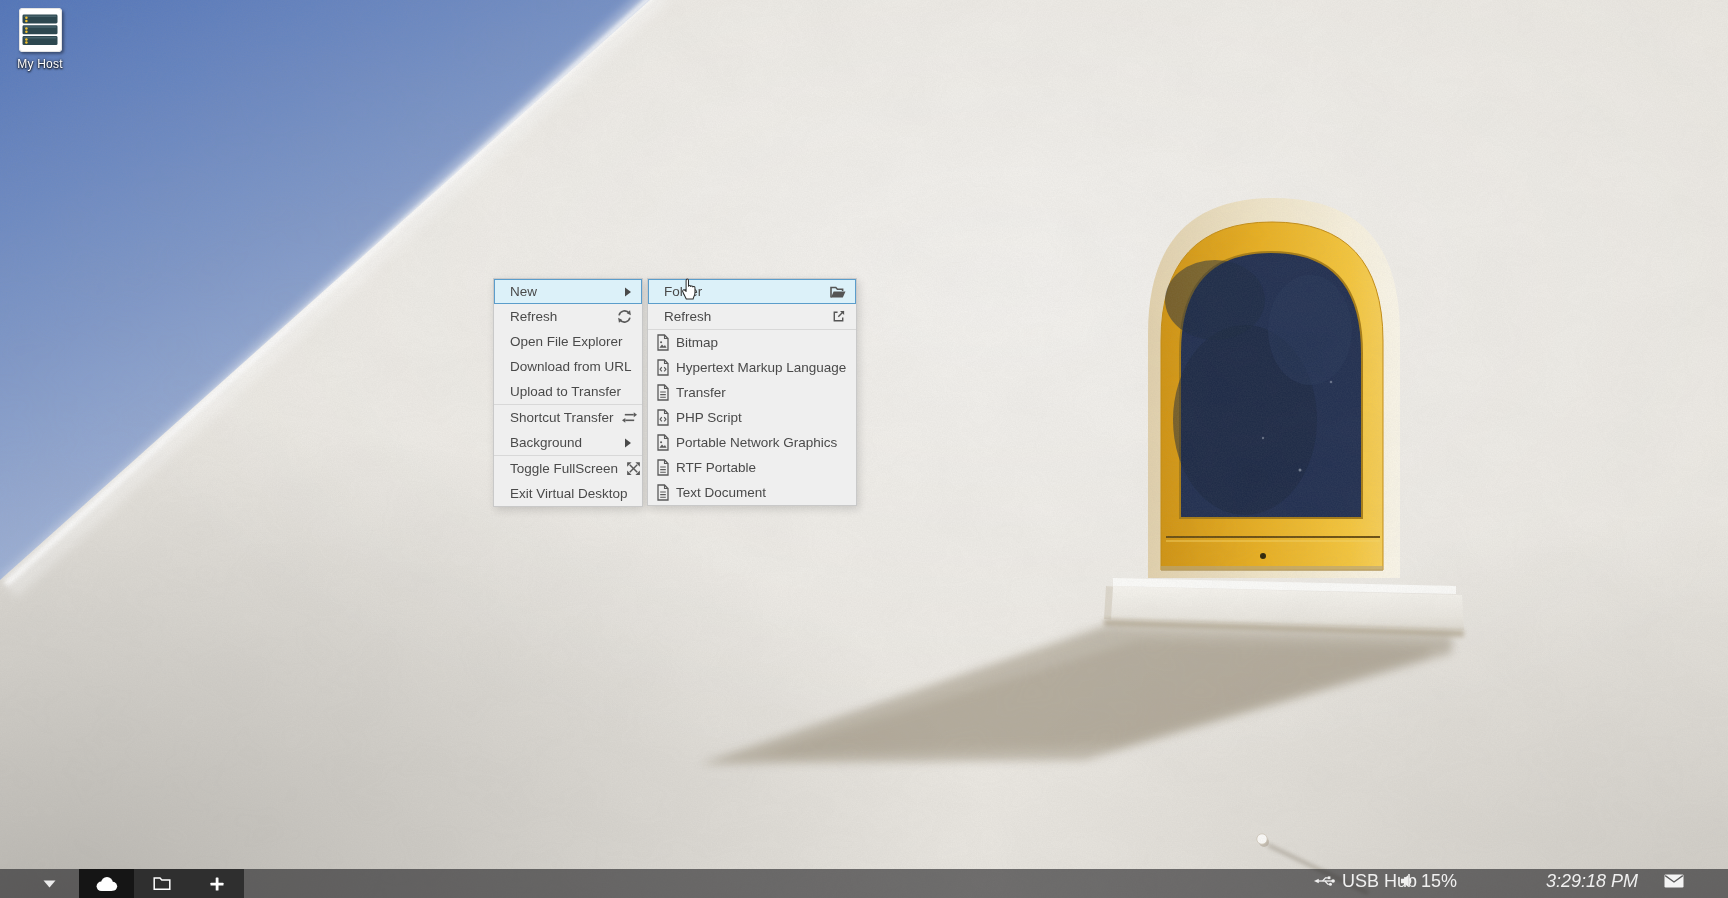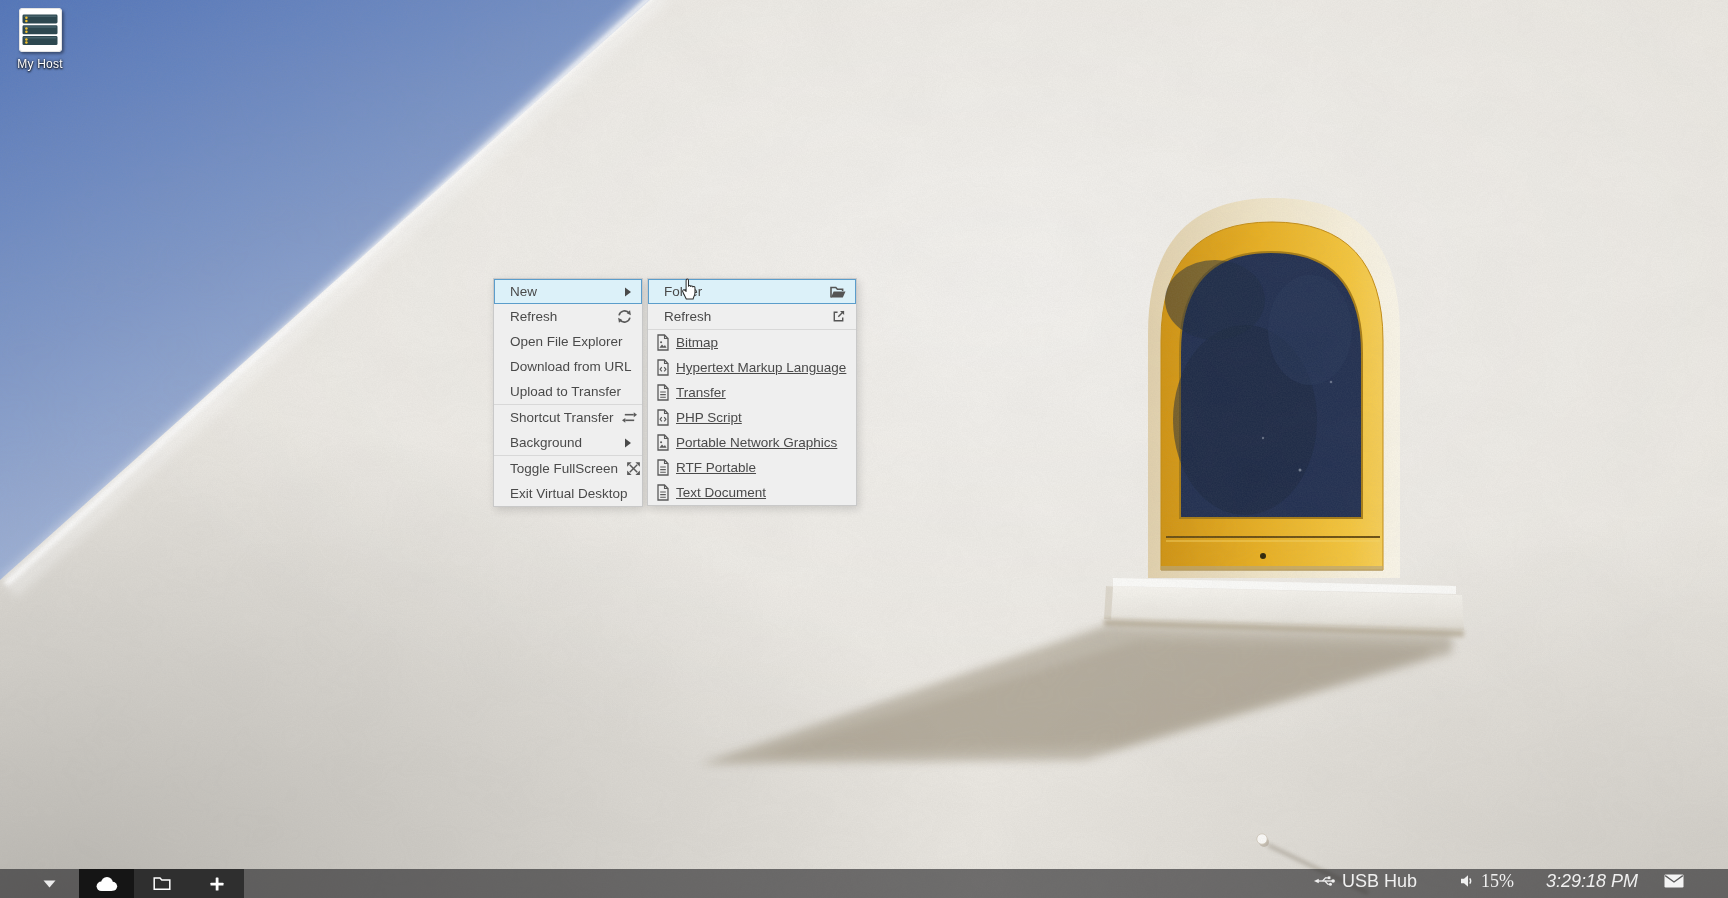--- a/index.html
+++ b/index.html
@@ -30,21 +30,21 @@
   }
   #context-menu{left:493px;top:278px;width:150px;}
   #new-submenu{left:647px;top:278px;width:210px;}
   .mi{
     display:flex;align-items:center;height:25px;padding:0 10px 0 16px;
     font-size:13.5px;color:#4a4a4a;box-sizing:border-box;white-space:nowrap;cursor:default;
   }
   .mi .lbl{flex:1 1 auto;}
   .mi.hl{background:#dcf1f9;outline:1px solid #5b9dcb;outline-offset:-1px;}
   .mi svg.right{flex:0 0 auto;margin-left:8px;}
-  .mi.fileitem{padding-left:8px;text-decoration:underline;}
+  .mi.fileitem{padding-left:8px;}
   .mi svg.left{flex:0 0 auto;margin-right:6px;}
   .menu .sep{height:1px;background:#d8d8d8;}
 
   
   #cursor{position:absolute;left:678px;top:276px;z-index:50;pointer-events:none;}
 
   
   #taskbar{
     position:absolute;left:0;bottom:0;width:1728px;height:29px;
     background:rgba(24,24,27,.58);z-index:40;
@@ -52,21 +52,21 @@
   #tb-chevron{position:absolute;left:43px;top:0;height:29px;display:flex;align-items:center;}
   .tb-btn{position:absolute;top:0;height:29px;width:55px;display:flex;align-items:center;justify-content:center;}
   #btn-cloud{left:79px;background:#151515;}
   #btn-folder{left:134px;background:#2f2f2f;}
   #btn-plus{left:189px;background:#2f2f2f;}
   .tb-status{
     position:absolute;top:0;height:24px;display:flex;align-items:center;gap:7px;
     color:#f0f0f0;font-size:18px;
   }
   #st-usb{left:1314px;}
-  #st-vol{left:1460px;font-family:Liberation Serif, serif;}
+  #st-vol{left:1400px;}
   #st-clock{left:1546px;font-style:italic;}
   #st-mail{left:1664px;}
 </style>
 </head>
 <body>
 
 <svg width="0" height="0" style="position:absolute" aria-hidden="true">
   <defs>
     <symbol id="i-caret" viewBox="0 0 8 10">
         <polygon points="1,0.5 7,5 1,9.5" fill="#4a4a4a"></polygon>

